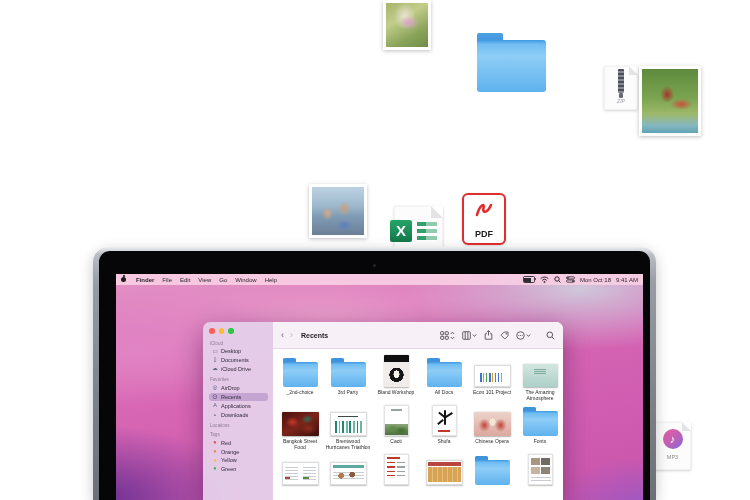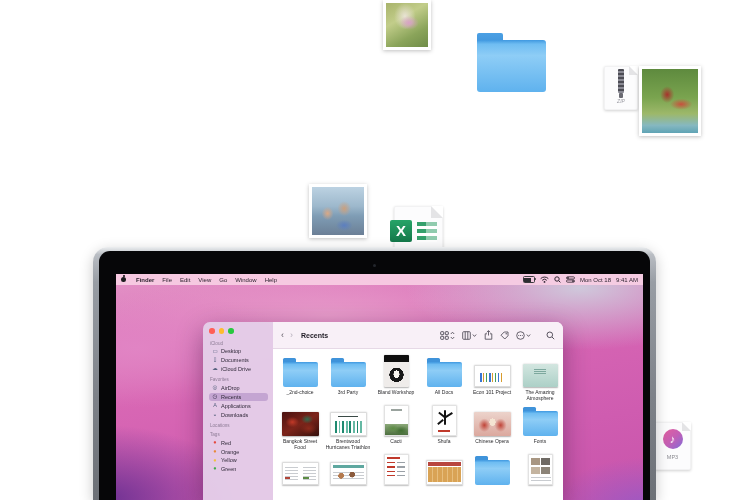--- a/index.html
+++ b/index.html
@@ -276,20 +276,28 @@
     <div class="ext">MOV</div>
   </div>
   <div class="float sheet" id="mp3-file">
     <div class="fold"></div>
     <div class="disc">♪</div>
     <div class="ext">MP3</div>
   </div>
   <div class="float photo" id="photo-family">
       <div class="ph"></div>
     </div>
+  <div class="float" id="pdf-file">
+    <div class="mark">
+      <svg width="20" height="18" viewBox="0 0 20 18">
+        <path d="M3 15 C6 4, 11 3, 9.5 8 C8 13, 13 14, 17 5" fill="none" stroke="#e02d2d" stroke-width="2.6" stroke-linecap="round"></path>
+      </svg>
+    </div>
+    <div class="ext">PDF</div>
+  </div>
 
   <div id="laptop">
     <div id="bezel">
       <div id="camera-dot"></div>
       <div id="screen">
 
         <div id="menubar">
           <span class="apple"></span>
           <span id="menus"><span class="menu-item">Finder</span><span class="menu-item">File</span><span class="menu-item">Edit</span><span class="menu-item">View</span><span class="menu-item">Go</span><span class="menu-item">Window</span><span class="menu-item">Help</span></span>
           <span id="menubar-right">

